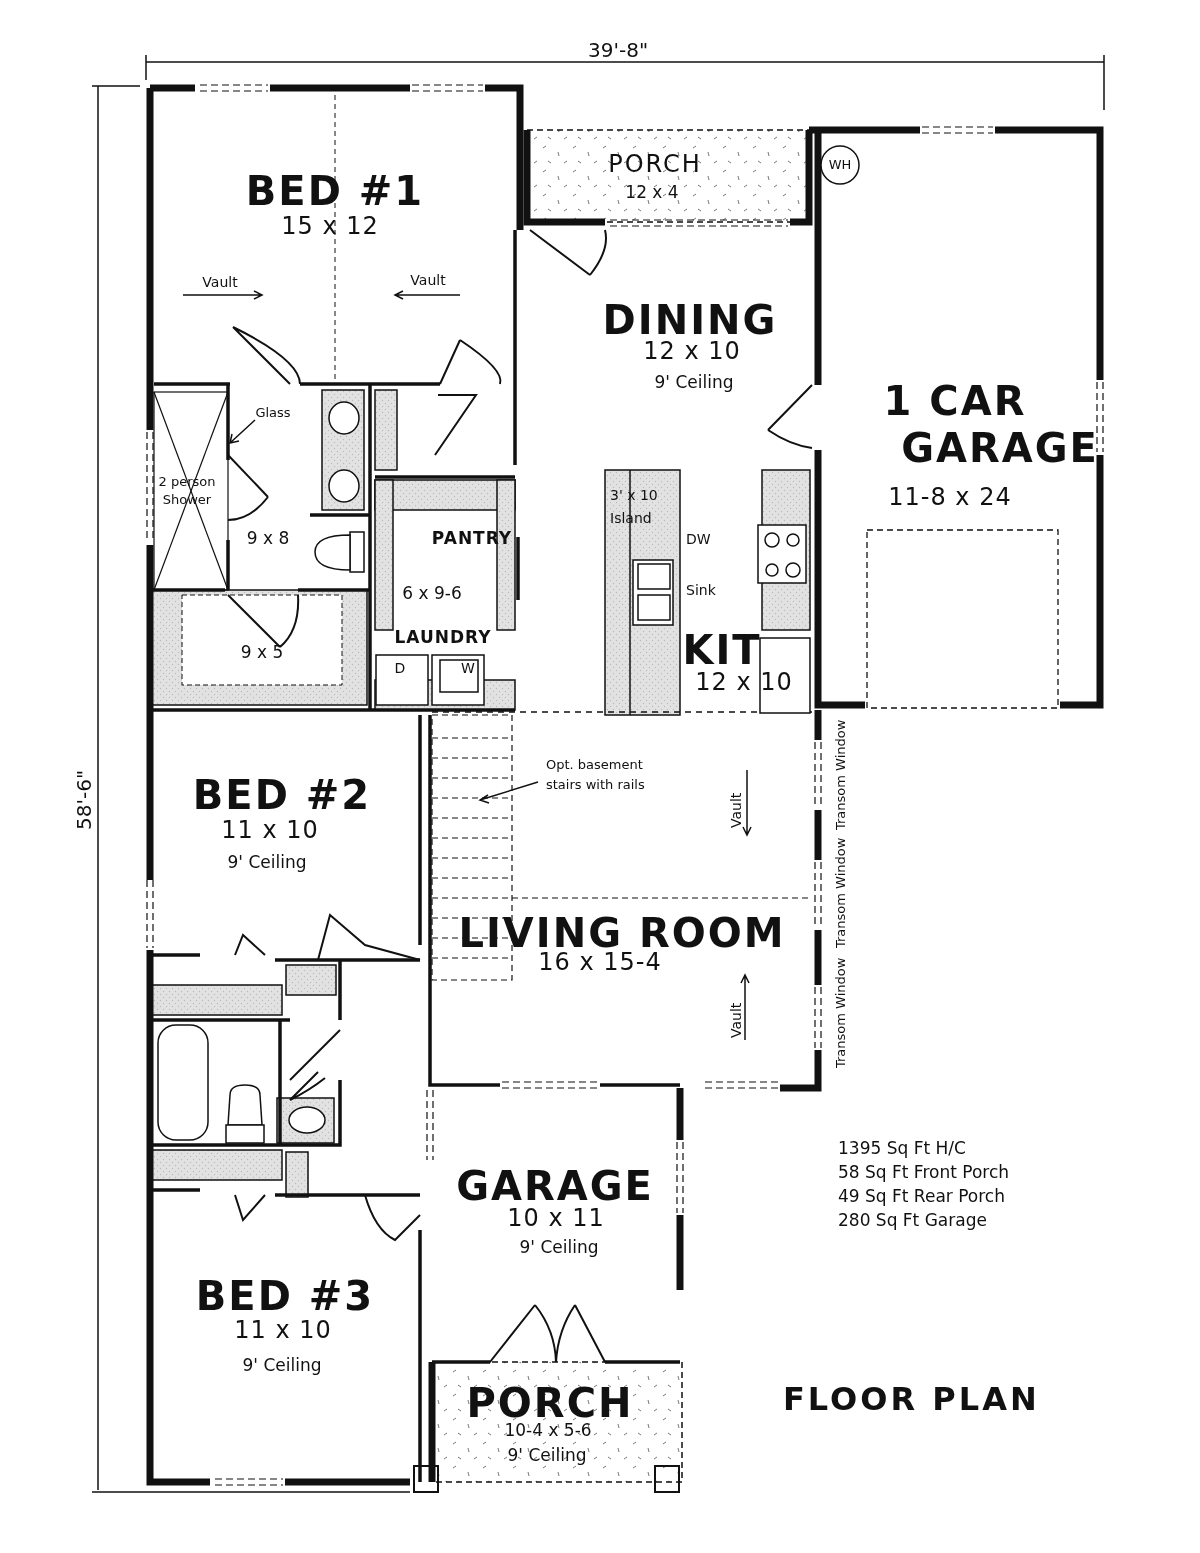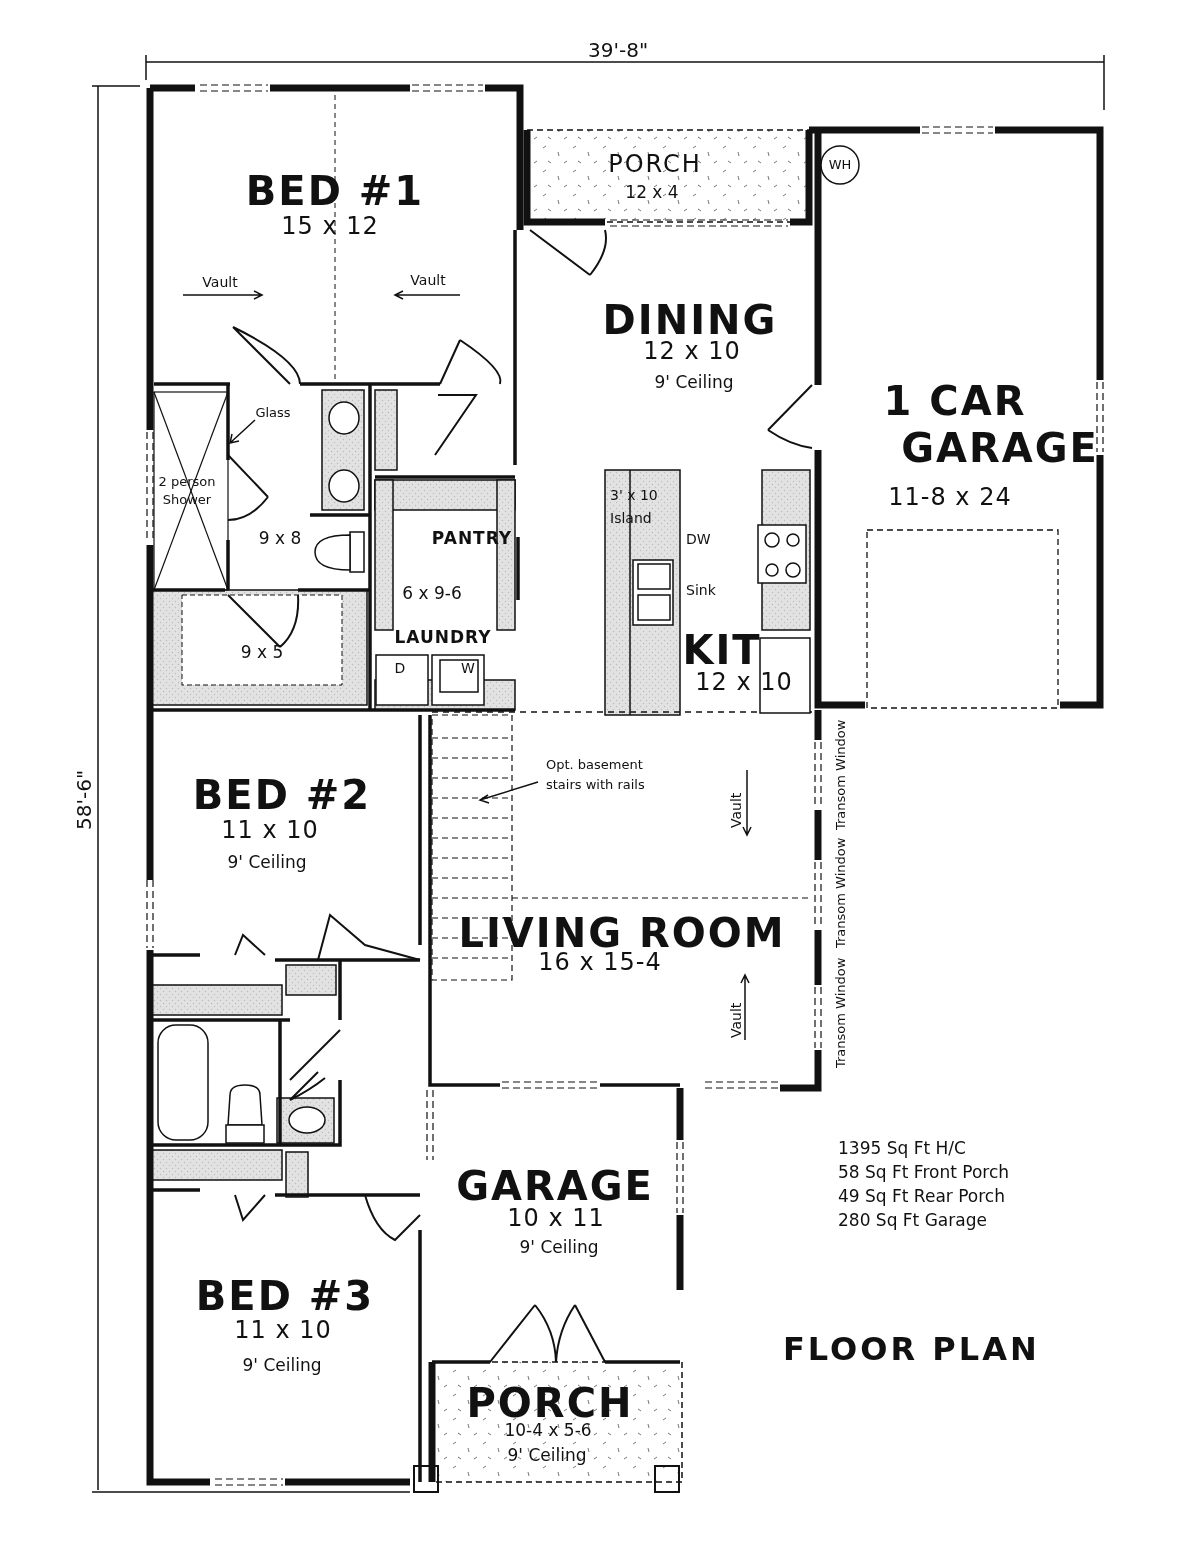--- a/index.html
+++ b/index.html
@@ -8,21 +8,21 @@
   .lbl { position:absolute; white-space:nowrap; color:#111; transform:translateX(-50%); text-align:center; font-family:"DejaVu Sans", sans-serif; }
   .room-name { font-size:40px; font-weight:bold; letter-spacing:2px; }
   .room-dim { font-size:24px; letter-spacing:1px; }
   .room-note { font-size:17px; }
   .small { font-size:14px; }
   .tiny { font-size:13px; }
   .left { transform:none; text-align:right; }
   .vert { transform-origin:left top; transform:rotate(-90deg); }
   .sqft { position:absolute; left:838px; top:1136px; font-size:17px; line-height:24px; }
   .sqft div { white-space:nowrap; }
-  .title { position:absolute; left:783px; top:1330px; font-size:32px; font-weight:bold; letter-spacing:3px; }
+  .title { position:absolute; left:783px; top:1380px; font-size:32px; font-weight:bold; letter-spacing:3px; }
   .dimtxt { position:absolute; font-size:20px; }
 </style>
 </head>
 <body>
 
 <svg id="plan" viewBox="0 0 1200 1553" xmlns="http://www.w3.org/2000/svg">
   <defs>
     <pattern id="dots" width="6" height="6" patternUnits="userSpaceOnUse">
       <rect width="6" height="6" fill="#e2e2e2"></rect>
       <circle cx="1.5" cy="1.5" r="0.7" fill="#bbb"></circle>
@@ -230,21 +230,21 @@
 <div class="dimtxt" style="left:588px;top:38px;">39'-8"</div>
 <div class="dimtxt vert" style="left:72px;top:830px;">58'-6"</div>
 
 <div class="lbl room-name" style="left:335px;top:168px;">BED #1</div>
 <div class="lbl room-dim" style="left:330px;top:212px;">15 x 12</div>
 <div class="lbl small" style="left:220px;top:274px;">Vault</div>
 <div class="lbl small" style="left:428px;top:272px;">Vault</div>
 
 <div class="lbl tiny" style="left:273px;top:405px;">Glass</div>
 <div class="lbl tiny" style="left:187px;top:473px;width:70px;white-space:normal;line-height:18px;">2 person Shower</div>
-<div class="lbl room-note" style="left:268px;top:528px;margin-left:12px;">9 x 8</div>
+<div class="lbl room-note" style="left:268px;top:528px;">9 x 8</div>
 <div class="lbl room-note" style="left:262px;top:642px;">9 x 5</div>
 
 <div class="lbl room-note" style="left:464px;top:528px;font-weight:bold;letter-spacing:1px;margin-left:8px;">PANTRY</div>
 <div class="lbl room-note" style="left:432px;top:583px;">6 x 9-6</div>
 <div class="lbl room-note" style="left:443px;top:627px;font-weight:bold;letter-spacing:1px;">LAUNDRY</div>
 <div class="lbl small" style="left:400px;top:660px;">D</div>
 <div class="lbl small" style="left:468px;top:660px;">W</div>
 
 <div class="lbl room-dim" style="left:655px;top:150px;letter-spacing:2px;">PORCH</div>
 <div class="lbl room-note" style="left:652px;top:182px;">12 x 4</div>

